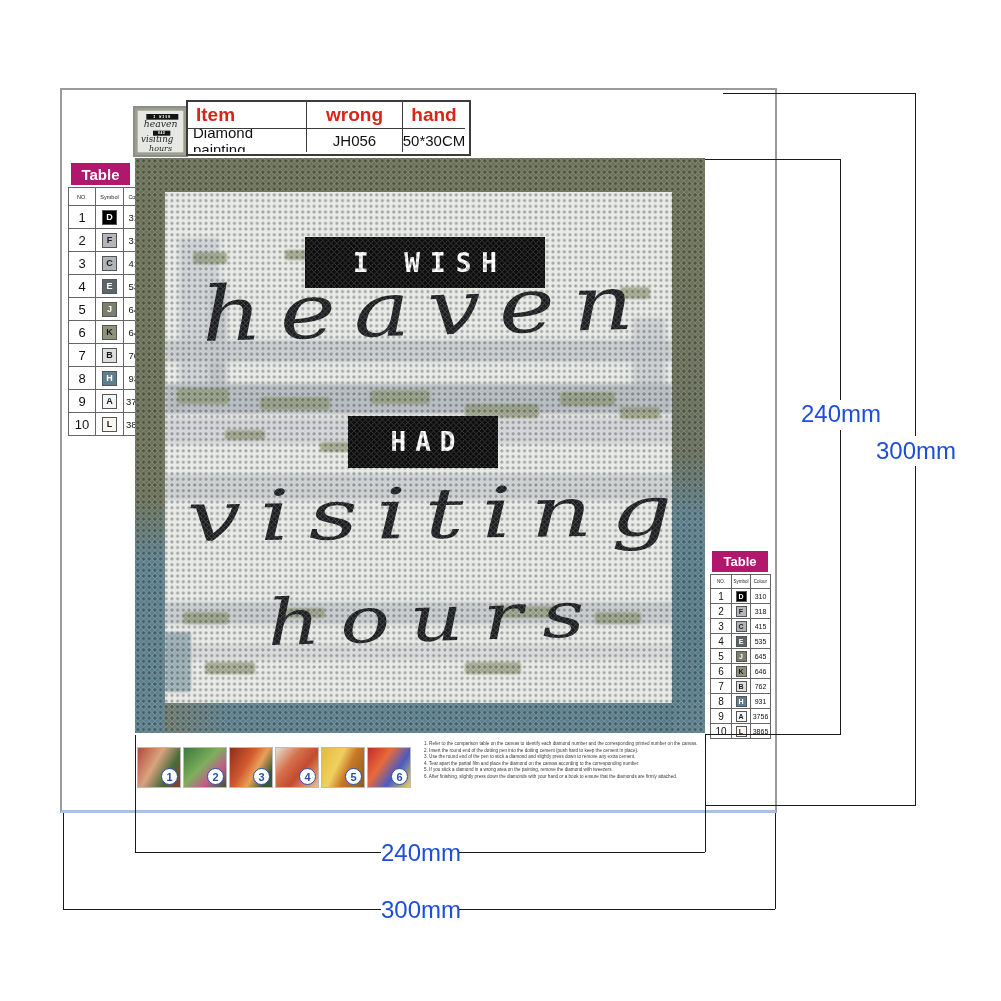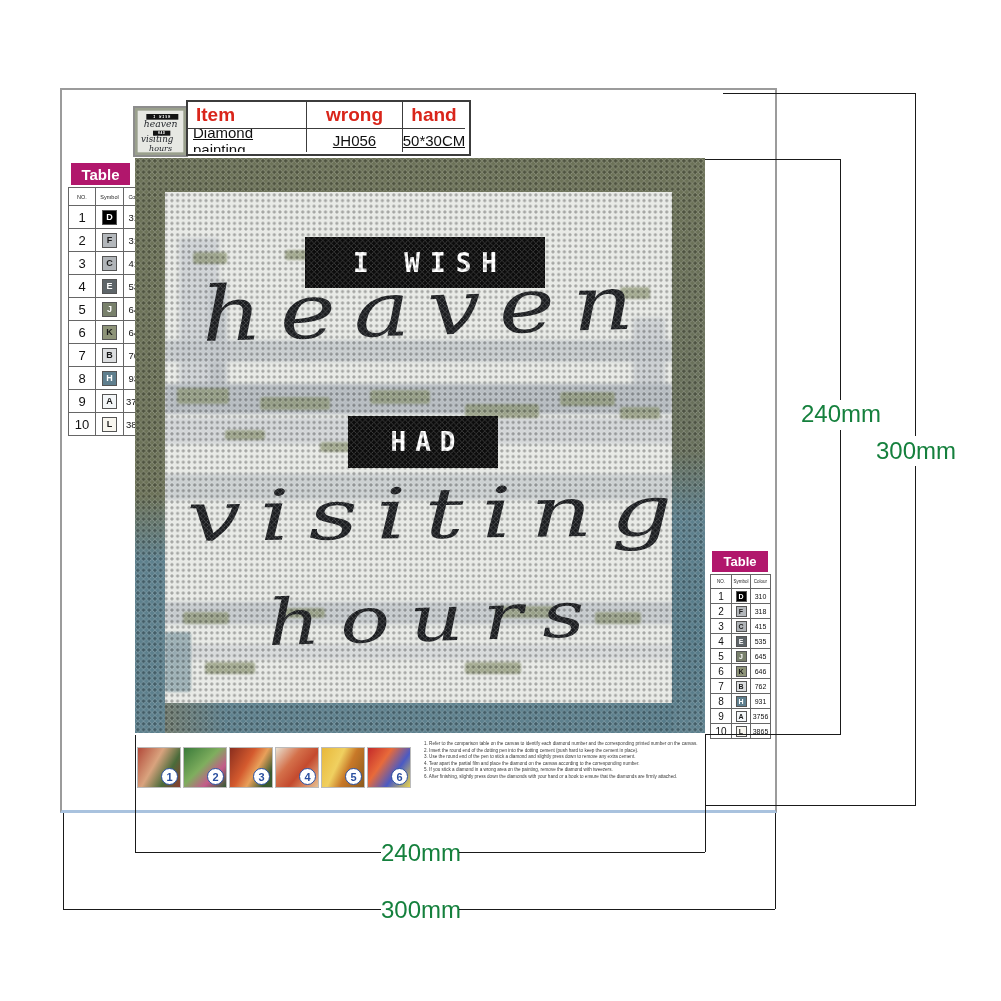--- a/index.html
+++ b/index.html
@@ -24,21 +24,21 @@
   
   #item-table{left:186px;top:100px;width:281px;height:52px;border:2px solid #3c3c3c;background:#fff;
               display:grid;grid-template-columns:119px 96px 62px;grid-template-rows:27px 23px;}
   #item-table div{border-right:1.5px solid #3c3c3c;border-bottom:1.5px solid #3c3c3c;
                   display:flex;align-items:center;justify-content:center;overflow:hidden;}
   #item-table div:nth-child(3n){border-right:none;}
   #item-table div:nth-child(n+4){border-bottom:none;}
   .ithead{color:#d9251a;font-size:19px;font-weight:600;}
   #it-h1{justify-content:flex-start !important;padding-left:8px;}
   #it-h3{font-weight:bold;}
-  .itcell{font-size:15px;color:#101010;text-decoration:underline;}
+  .itcell{font-size:15px;color:#101010;}
   #it-c1{justify-content:flex-start !important;padding-left:5px;}
 
   
   .tbl-head{background:#b1176c;color:#fff;font-weight:bold;display:flex;align-items:center;justify-content:center;}
   #tblL-head{left:71px;top:163px;width:59px;height:22px;font-size:15px;}
   #tblR-head{left:712px;top:551px;width:56px;height:21px;font-size:13px;}
   .ctable{background:#fff;border:1px solid #666;}
   #tblL{left:68px;top:187px;width:80px;}
   #tblR{left:710px;top:574px;width:59px;}
   .ct-row{display:grid;border-top:1px solid #666;}
@@ -98,21 +98,21 @@
   .tnum{position:absolute;right:2px;bottom:2px;width:17px;height:17px;border-radius:50%;background:#fff;
         border:1.5px solid #2a4fa0;color:#2a4fa0;font-weight:bold;font-size:11px;
         display:flex;align-items:center;justify-content:center;box-sizing:border-box;}
 
   
   #instructions{left:424px;top:741px;width:282px;}
   #instructions p{margin:0;font-size:4.6px;line-height:6.6px;color:#3a3a3a;font-family:"Liberation Sans",sans-serif;}
 
   
   .dline{background:#1a1a1a;z-index:6;}
-  .dlabel{color:#15803d;font-size:24px;text-align:center;background:#fff;z-index:6;white-space:nowrap;}
+  .dlabel{color:#1d4ed8;font-size:24px;text-align:center;background:#fff;z-index:6;white-space:nowrap;}
 </style>
 </head>
 <body>
 
 <div id="stage">
 
   <div id="card" class="abs"></div>
 
   <div id="mini" class="abs">
     <div id="mini-scale">

